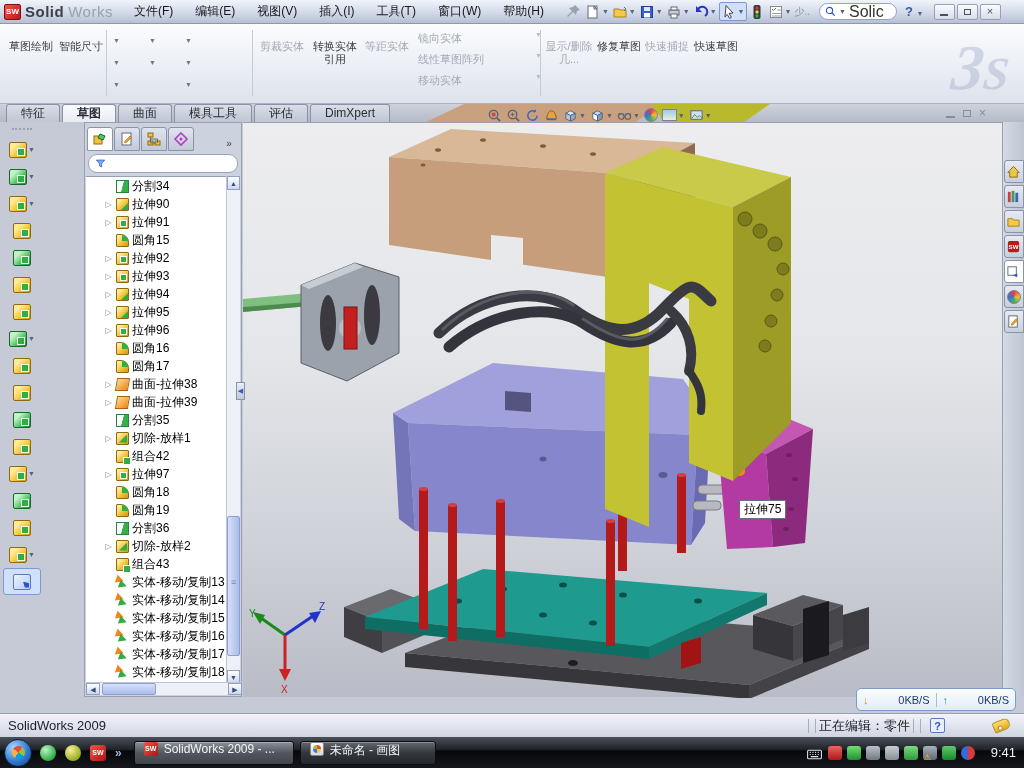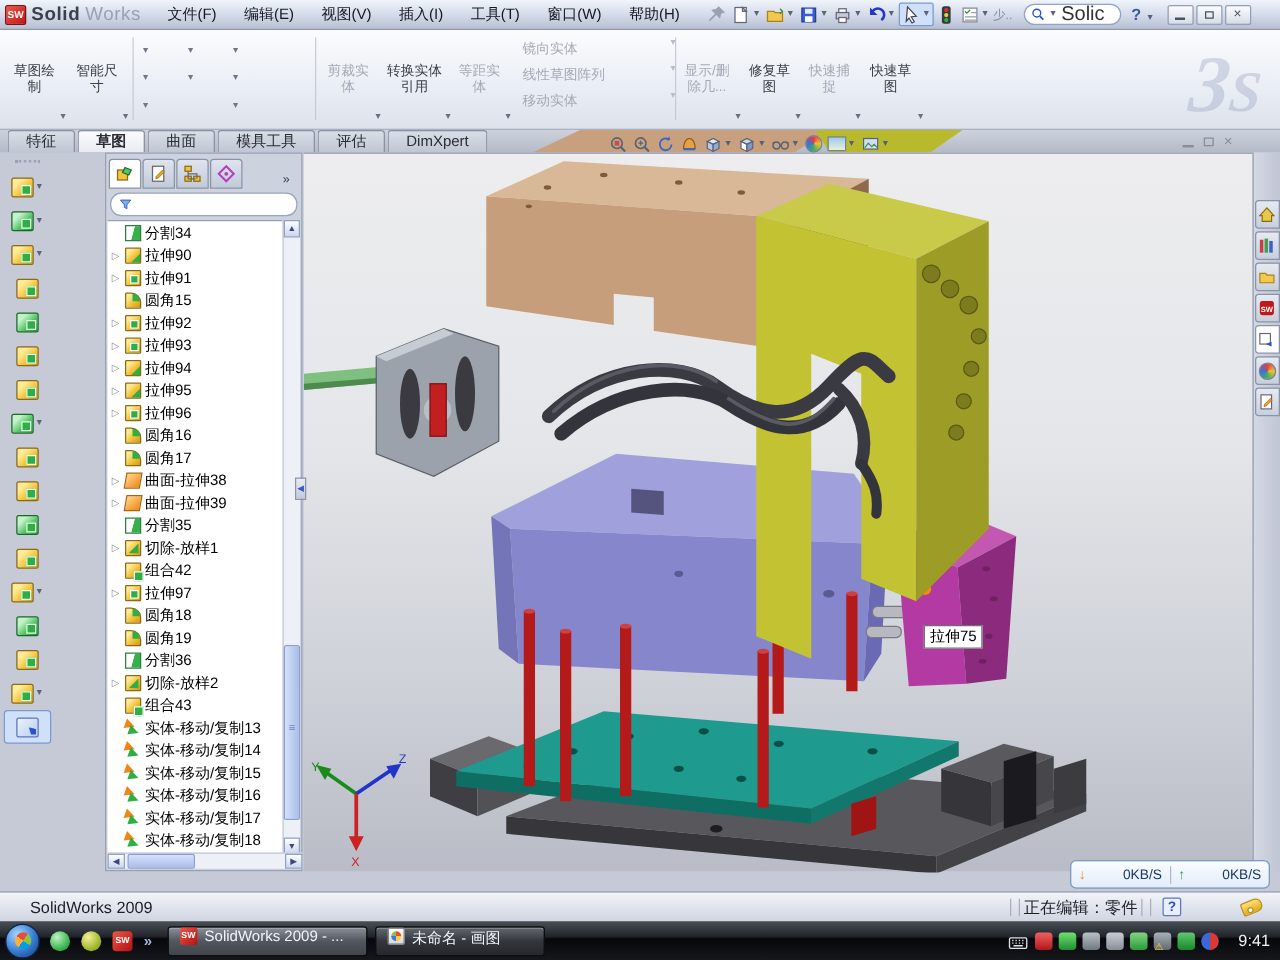--- a/index.html
+++ b/index.html
@@ -28,21 +28,21 @@
 #helpbtn .arw{font-size:7px;color:#5a6478}
 #winbtns{display:flex;gap:2px;margin-left:10px;margin-right:5px}
 .wbtn{width:21px;height:16px;background:linear-gradient(#fbfcfe,#d6dce8);border:1px solid #96a0b4;border-radius:2px;
   display:flex;align-items:center;justify-content:center;font-size:11px;color:#4a5160;line-height:1}
 .wbtn .bar{width:8px;height:2px;background:#4a5160;margin-top:6px}
 .wbtn .sq{width:7px;height:6px;border:1px solid #4a5160}
 
 #ribbon{position:absolute;left:0;top:24px;width:1024px;height:80px;
   background:linear-gradient(#fbfcfe,#e9edf4 60%,#dde2ec);border-bottom:1px solid #aab2c2}
 .rsep{position:absolute;top:6px;width:1px;height:66px;background:#c5cbd8}
-.rbtn{position:absolute;top:4px;height:72px;display:flex;flex-direction:row;align-items:center;
+.rbtn{position:absolute;top:16px;height:72px;display:flex;flex-direction:column;align-items:center;
   font-size:11px;line-height:13px;color:#3a3e46;text-align:center}
 .rbtn .arw{font-size:7px;color:#6a7080;margin-top:auto}
 .rbtn.dis{color:#a4aab6}
 .grid-col{position:absolute;top:6px;display:flex;flex-direction:column;gap:2px}
 .gcell{display:flex;align-items:center;height:20px}
 .gcell .arw{font-size:7px;color:#707888;margin-left:1px}
 .srow{display:flex;gap:4px;height:21px;font-size:11px;color:#a4aab6;width:128px}
 .srow .arw{margin-left:auto;font-size:7px;color:#b8bec8}
 #stack{position:absolute;left:414px;top:7px}
 #watermark{position:absolute;right:14px;top:12px;font-family:"Liberation Serif",serif;font-style:italic;
@@ -86,21 +86,21 @@
 #ptabs{position:absolute;left:2px;top:4px;display:flex;gap:1px}
 .ptab{width:26px;height:24px;background:linear-gradient(#dfe4ee,#c2c9d8);border:1px solid #8a94a8;border-radius:3px 3px 0 0;
   display:flex;align-items:center;justify-content:center}
 .ptab.active{background:#fdfdfe}
 .ptab svg{width:16px;height:16px}
 #ptabs-more{width:16px;height:24px;font-size:10px;color:#3a4254;display:flex;align-items:center;justify-content:center}
 #filterbar{position:absolute;left:3px;top:31px;width:150px;height:19px;background:#fff;border:1px solid #9aa4bc;
   border-radius:9px;display:flex;align-items:center;padding:0 6px;gap:4px}
 #filterbar svg{width:11px;height:11px}
 #treelist{position:absolute;left:1px;top:53px;width:141px;height:508px;background:#fff;overflow:hidden;border-top:1px solid #98a0b2}
-.trow{display:flex;align-items:center;height:18px;font-size:12px;color:#000;padding-left:2px;gap:3px;white-space:nowrap}
+.trow{display:flex;align-items:center;height:18px;font-size:12px;color:#000;padding-left:18px;gap:3px;white-space:nowrap}
 .texp{width:9px;flex:none;color:#8a8f98;font-size:8px;text-align:center}
 .ti{width:13px;height:13px;flex:none;position:relative;display:inline-block}
 .ti-gold{background:linear-gradient(135deg,#ffeb96 20%,#f3c43c 55%,#d8960e);border:1px solid #8f6a10;border-radius:1px}
 .ti-boss-extrude::after{content:"";position:absolute;left:3px;top:3px;width:5px;height:5px;background:#2fae43;border:1px solid #fff}
 .ti-cut-extrude::after{content:"";position:absolute;right:0;bottom:0;width:0;height:0;border-left:7px solid transparent;border-bottom:7px solid #2fae43}
 .ti-fillet{border-radius:1px 8px 1px 1px}
 .ti-fillet::after{content:"";position:absolute;right:0;top:0;width:6px;height:6px;border-radius:0 7px 0 0;background:#2fae43}
 .ti-split{background:linear-gradient(105deg,#fdfdfd 48%,#35b14a 52%);border:1px solid #2c8040}
 .ti-surface-extrude{background:linear-gradient(135deg,#ffd98c,#f08618);border:1px solid #a86410;transform:skewX(-10deg)}
 .ti-loft-cut::after{content:"";position:absolute;left:2px;top:2px;width:8px;height:8px;background:#2fae43;clip-path:polygon(0 100%,100% 0,100% 100%)}
@@ -139,21 +139,21 @@
 .tpbtn svg{width:15px;height:15px}
 
 #modelstrip{position:absolute;left:0;top:697px;width:1024px;height:16px;background:linear-gradient(#d0d5df,#bcc2ce);
   border-top:1px solid #9aa0ae;display:flex;align-items:center}
 .navb{width:17px;height:13px;margin-left:1px;font-size:7px}
 .mtab{height:15px;margin-top:1px;padding:0 12px;font-size:12px;line-height:14px;color:#15181f;
   background:linear-gradient(#d8dde8,#c2c8d4);border:1px solid #8a94a8;border-bottom:none;border-radius:3px 3px 0 0;margin-left:3px}
 .mtab.active{background:linear-gradient(#fbfcfe,#e6eaf1)}
 #statusbar{position:absolute;left:0;top:713px;width:1024px;height:24px;background:linear-gradient(#f2f4f9,#d0d5e1);
   border-top:1px solid #9aa2b2;display:flex;align-items:center;font-size:13px;color:#1c1f26}
-#statusbar .left{padding-left:24px}
+#statusbar .left{padding-left:8px}
 .ssep{width:1px;height:14px;background:#a8aebc;margin:0 3px}
 #qbox{width:15px;height:15px;border:1px solid #5a78c0;background:#e8f0ff;color:#2a50c8;font-weight:bold;font-size:11px;
   display:flex;align-items:center;justify-content:center;border-radius:2px}
 #tagicon{width:17px;height:11px;background:linear-gradient(#ffe070,#e0a820);border:1px solid #b8901a;border-radius:2px 5px 5px 2px;
   transform:rotate(-22deg);position:relative}
 #tagicon::after{content:"";position:absolute;left:3px;top:3.5px;width:3px;height:3px;border-radius:50%;background:#fff;border:1px solid #b8901a}
 #netwidget{position:absolute;left:856px;top:688px;width:160px;height:23px;z-index:12;background:linear-gradient(#fbfdff,#e2ecf8);
   border:1px solid #7a9cc8;border-radius:5px;display:flex;align-items:center;font-size:11px;color:#1a3a6a}
 #netwidget .cell{display:flex;align-items:center;flex:1;padding:0 6px;gap:4px}
 #netwidget .dv{width:1px;height:14px;background:#a8bcd8}

